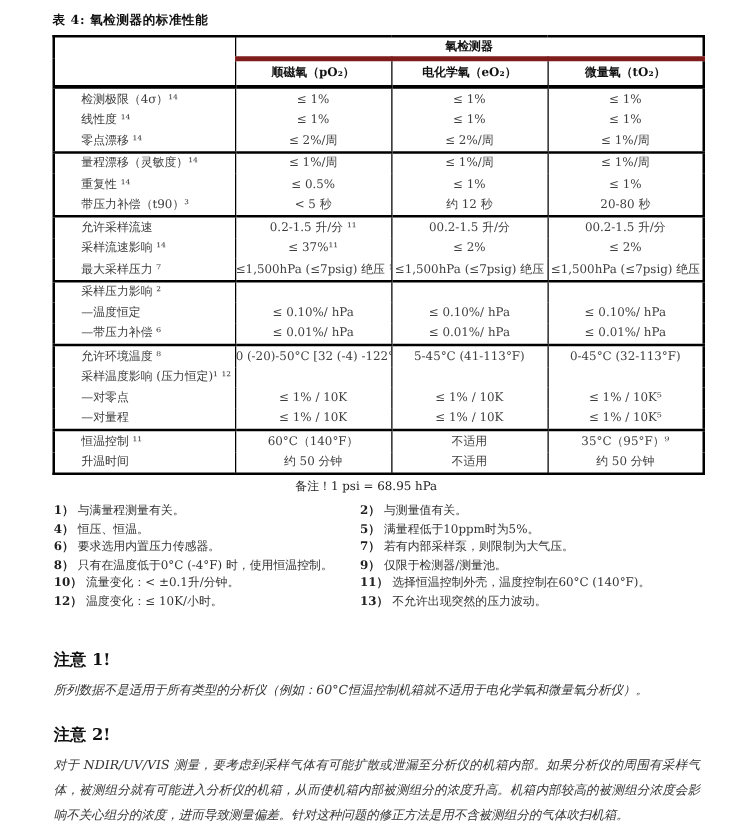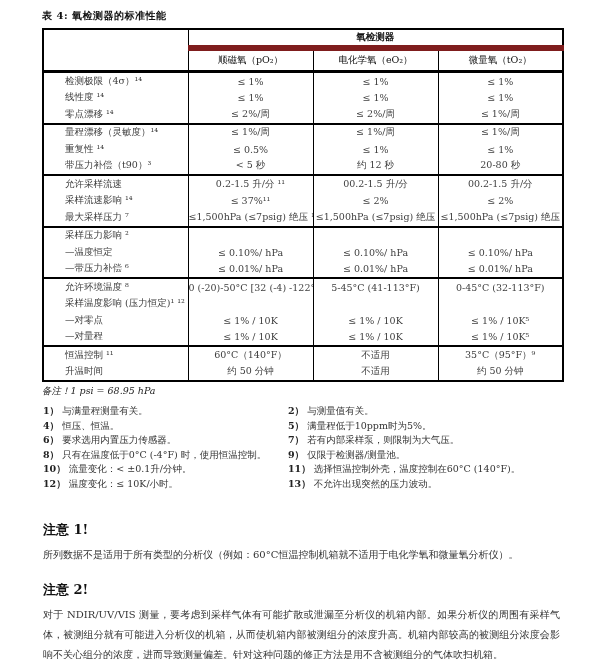--- a/index.html
+++ b/index.html
@@ -29,53 +29,52 @@
   }
   .perf-table th, .perf-table td {
     border-left: 1px solid #000;
     font-size: 9.5px;
     padding: 0;
     overflow: hidden;
     white-space: nowrap;
   }
   .perf-table .corner { border-left: none; }
   .perf-table th.group-th {
-    border-bottom: 6px solid #7f1d1d;
+    border-bottom: 4px solid #7f1d1d;
     text-align: center;
     font-weight: bold;
     height: 15px;
     color: #111;
   }
   .perf-table th.col-th {
     border-bottom: 3px solid #000;
     text-align: center;
-    font-weight: normal;
+    font-weight: bold;
     height: 19px;
     color: #111;
   }
   .perf-table th.corner { border-bottom: 3px solid #000; }
   .perf-table tbody td { height: 16.5px; color: #3e3e3e; }
   .perf-table td.row-label {
     border-left: none;
     text-align: left;
     padding-left: 21px;
     color: #3c3c3c;
   }
   .perf-table td.cell { text-align: center; }
   .perf-table tr.group-start td { border-top: 2px solid #000; }
   .remark {
     box-sizing: border-box;
     margin-left: 42px;
     width: 520px;
     padding-right: 18px;
     margin-top: 3px;
-    text-align: left;
+    text-align: center;
     font-size: 9.5px;
     color: #222;
-    font-style: italic;
   }
   .footnotes {
     margin: 6px 0 0 43px;
     width: 502px;
     display: grid;
     grid-template-columns: 245px 1fr;
     font-size: 9.5px;
     line-height: 14.5px;
     color: #333;
   }
@@ -88,20 +87,21 @@
     color: #111;
   }
   .note-1 { margin-top: 30px; }
   .note-2 { margin-top: 16px; }
   .note-body {
     margin: 6px 42px 0 43px;
     font-size: 10px;
     line-height: 20px;
     text-align: justify;
     color: #333;
+    font-style: italic;
   }
 </style>
 </head>
 <body>
 
 <div class="page">
 
   <h1 class="doc-title">表 4:  氧检测器的标准性能</h1>
 
   <table class="perf-table">

